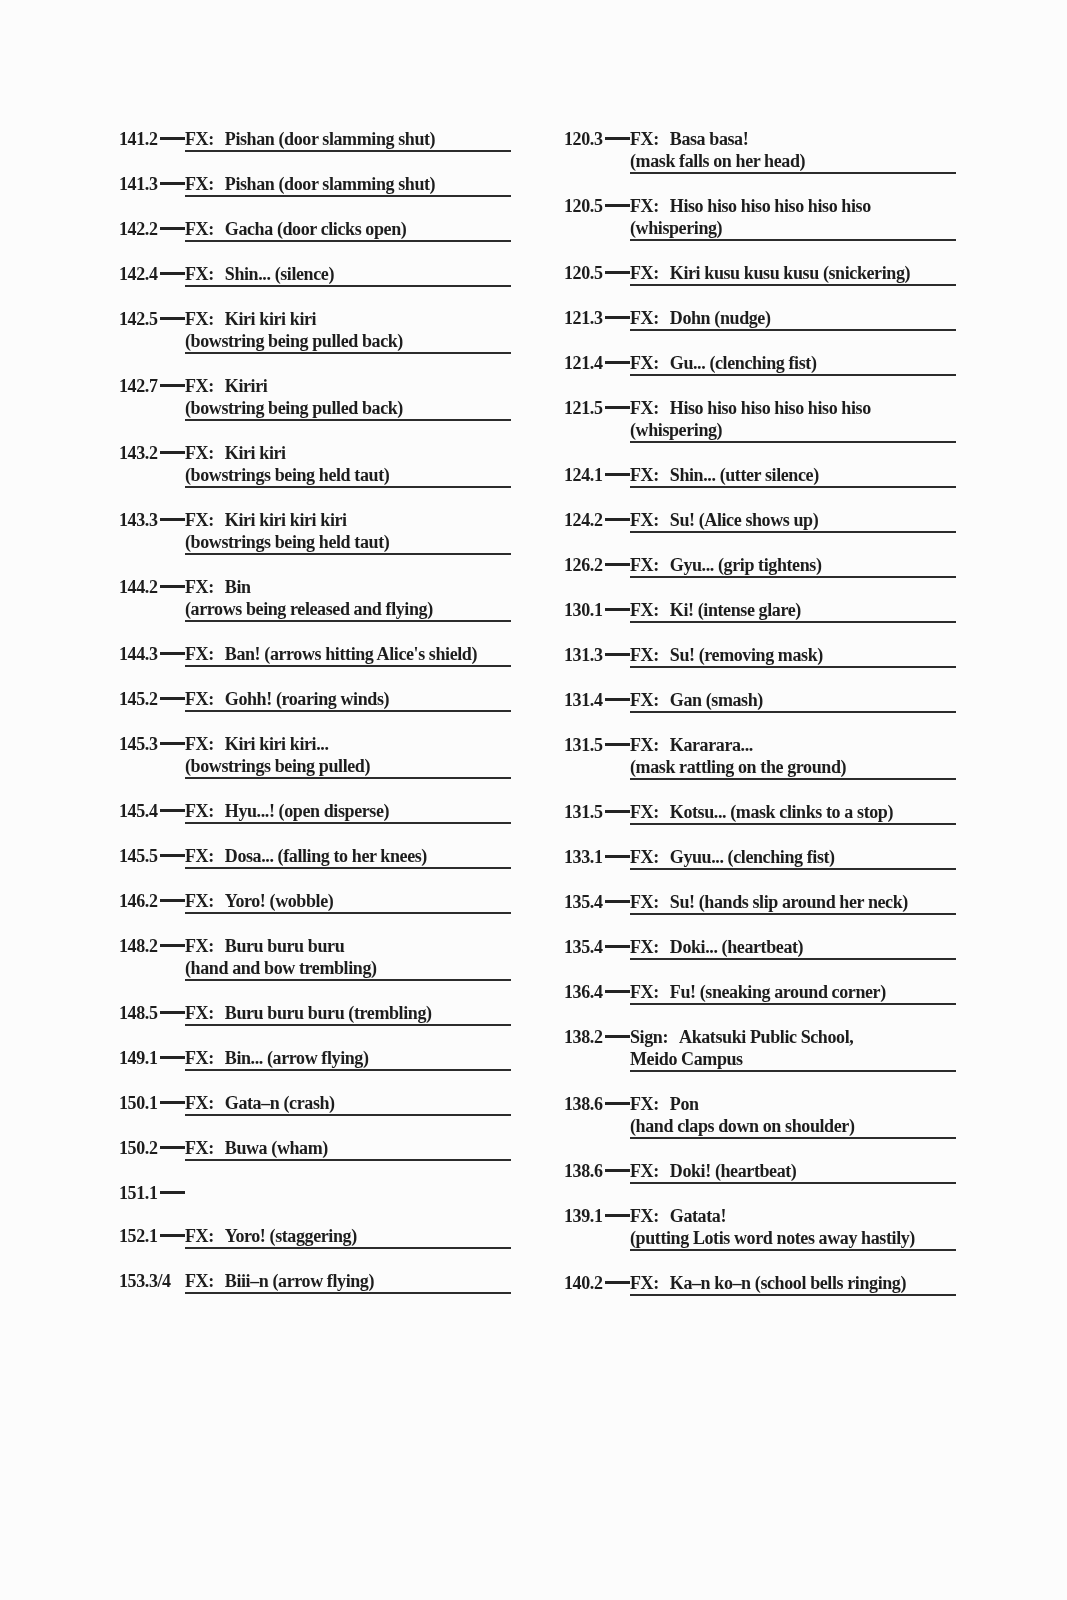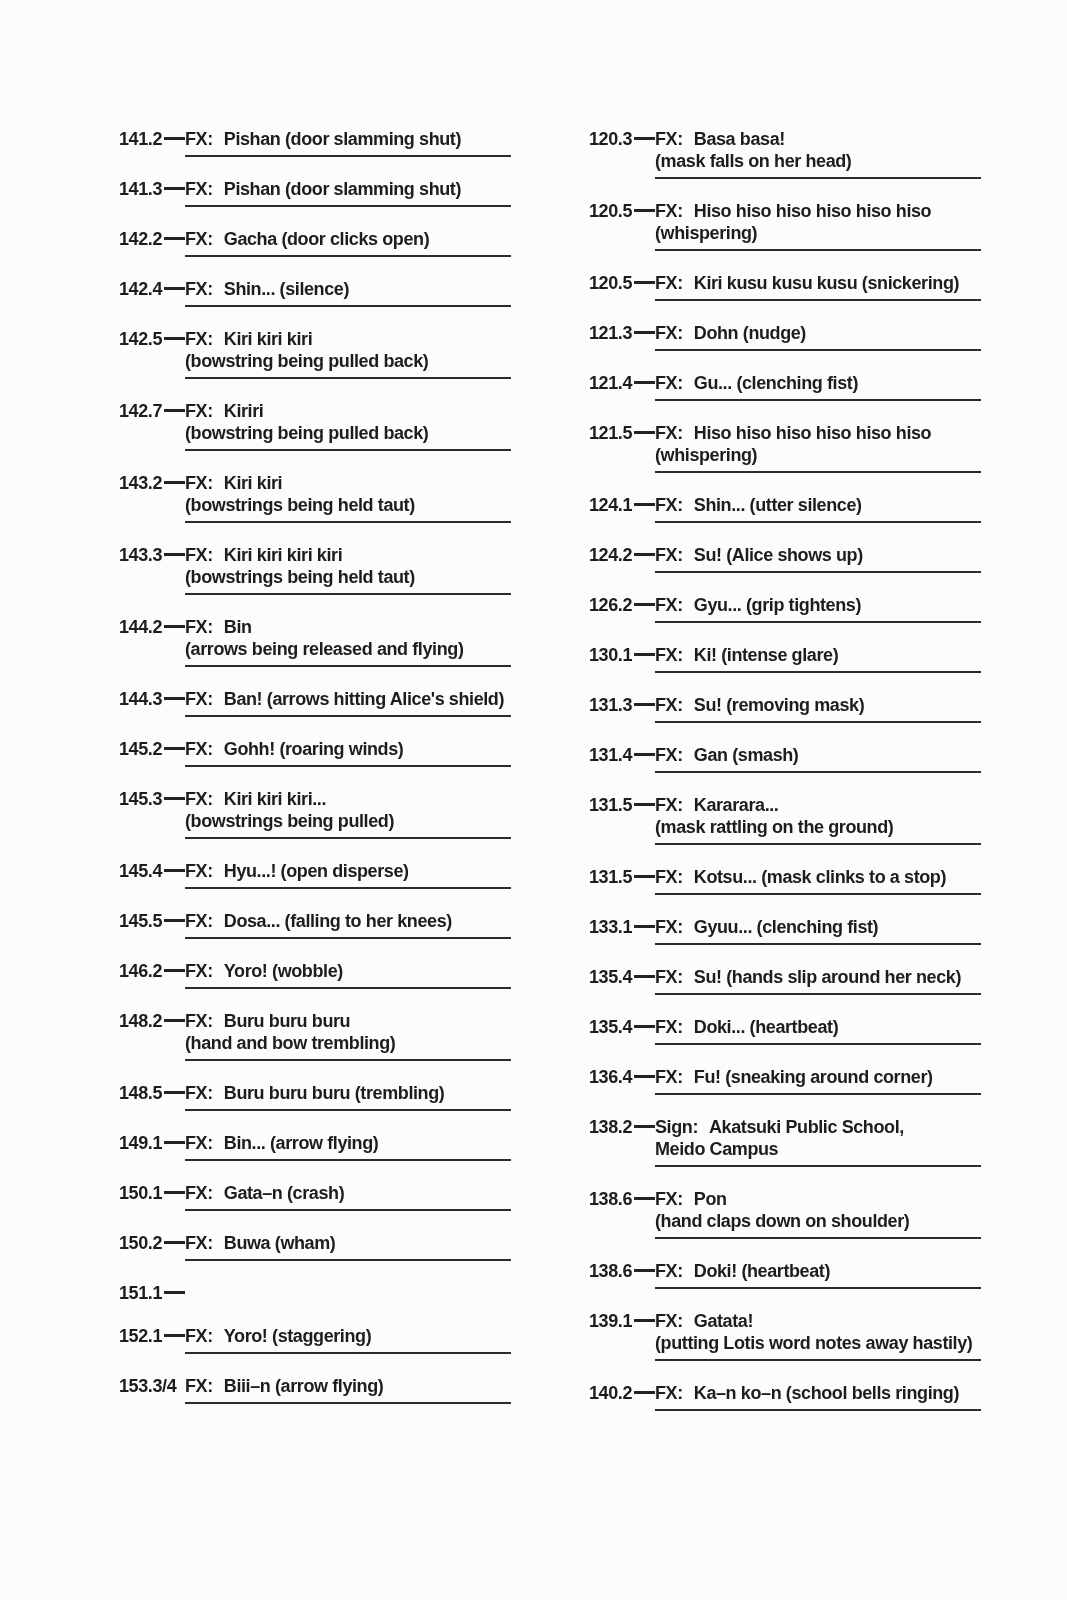--- a/index.html
+++ b/index.html
@@ -16,23 +16,24 @@
     overflow: hidden;
   }
   .page {
     position: absolute;
     inset: 0;
   }
   .col {
     position: absolute;
     top: 128px;
     width: 392px;
+    font-family: Liberation Serif, serif;
   }
   .col-left  { left: 119px; }
-  .col-right { left: 589px; }
+  .col-right { left: 564px; }
 
   .entry {
     display: flex;
     align-items: flex-start;
     margin-bottom: 21px;
     font-weight: bold;
     font-size: 18px;
     letter-spacing: -0.4px;
   }
   .numcell {
@@ -50,21 +51,20 @@
     flex: 1 1 auto;
     height: 2.6px;
     background: #242424;
     margin-top: 9px;
     min-width: 0;
   }
   .content {
     flex: 1 1 auto;
     min-width: 0;
     border-bottom: 2.4px solid #2c2c2c;
-    padding-bottom: 5px;
   }
   .line {
     white-space: nowrap;
     line-height: 22px;
   }
   .label {
     margin-right: 11px;
   }
 </style>
 </head>

